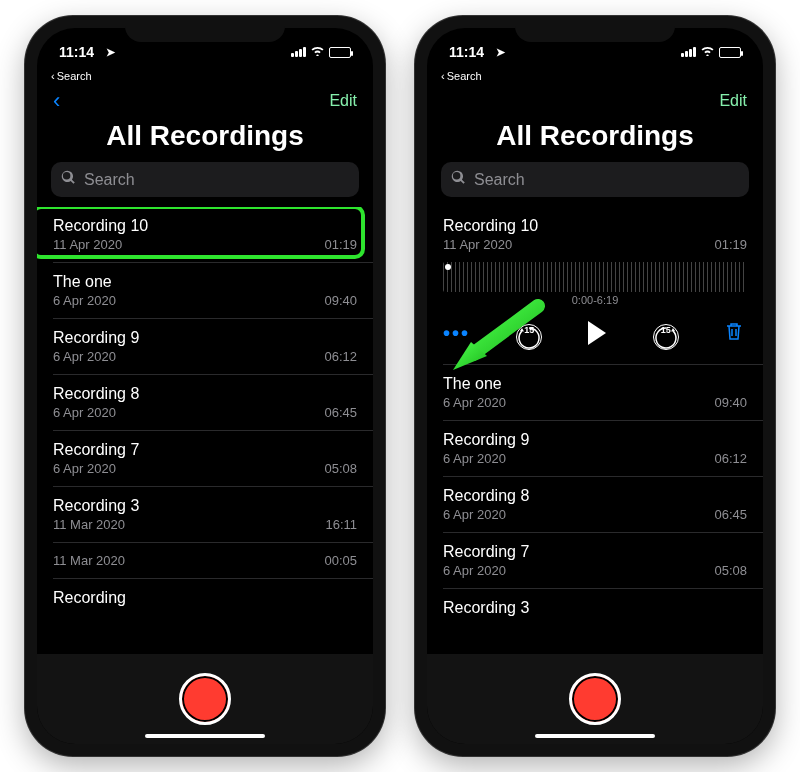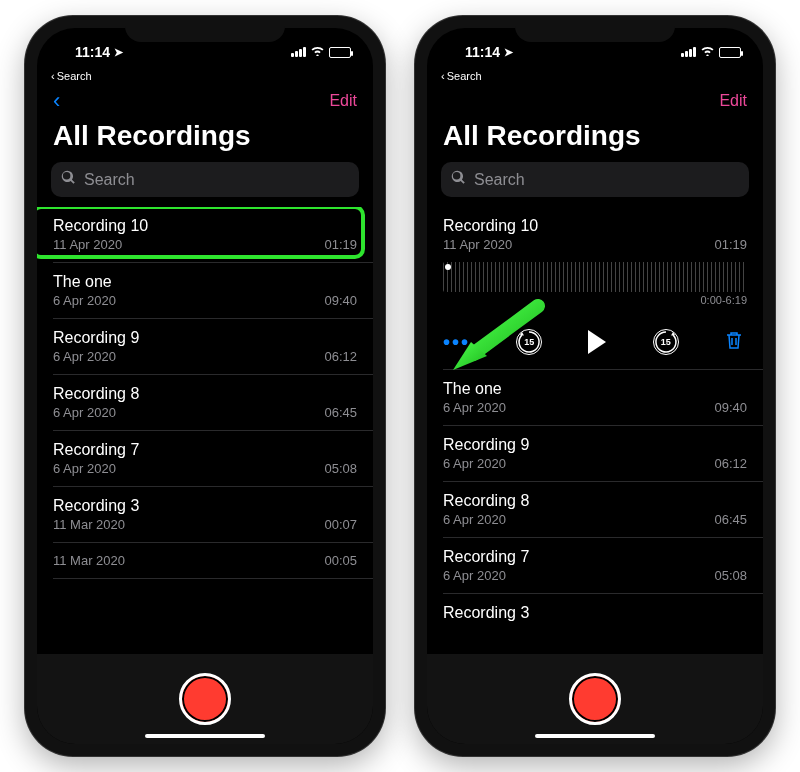--- a/index.html
+++ b/index.html
@@ -49,21 +49,21 @@
   }
   .status-bar {
     height: 40px;
     display: flex;
     justify-content: space-between;
     align-items: center;
     padding: 8px 22px 0 22px;
     font-size: 14px;
     font-weight: 600;
   }
-  .status-left { display: flex; align-items: center; gap: 4px; margin-left: 16px;}
+  .status-left { display: flex; align-items: center; gap: 12px;}
   .status-right { display:flex; align-items:center; gap:4px; font-size:12px;}
   .back-search {
     padding: 2px 18px 0 14px;
     font-size: 11px;
     color: #fff;
     display:flex;
     align-items:center;
     gap:2px;
   }
   .nav-bar {
@@ -71,27 +71,28 @@
     justify-content: space-between;
     align-items: center;
     padding: 6px 16px 4px 10px;
   }
   .back-chevron {
     color: #0a84ff;
     font-size: 22px;
     padding: 0 6px;
   }
   .edit {
-    color: #ec4899;
+    color: #86efac;
     font-size: 16px;
   }
   .title {
     font-size: 28px;
     font-weight: 800;
     padding: 2px 16px 10px 16px;
+    text-align: center;
   }
   .search-box {
     margin: 0 14px 10px 14px;
     background: #1c1c1e;
     border-radius: 10px;
     padding: 8px 10px;
     display: flex;
     align-items: center;
     gap: 8px;
     color: #8e8e93;
@@ -164,35 +165,35 @@
     border-radius:2px;
   }
   .scrubber::before {
     content:'';
     position:absolute;
     left:2px; top:2px;
     width:6px; height:6px;
     background:#fff;
     border-radius:50%;
   }
-  .scrub-times { display:flex; justify-content:flex-end; font-size:11px; color:#8e8e93; margin-bottom:23px;}
+  .scrub-times { display:flex; justify-content:center; font-size:11px; color:#8e8e93; margin-bottom:10px;}
   .controls {
     display:flex;
     justify-content:space-between;
     align-items:center;
     padding-right:4px;
   }
   .more-dots { color:#0a84ff; font-size:20px; letter-spacing:2px; font-weight:800;}
   .play-btn {
     width: 0; height: 0;
     border-left: 18px solid #fff;
     border-top: 12px solid transparent;
     border-bottom: 12px solid transparent;
   }
-  .skip { font-size:10px; color:#fff; border:1.5px solid #fff; border-radius:50%; width:26px; height:26px; display:flex; align-items:center; justify-content:center; font-weight:700; position:relative;}
+  .skip { font-size:10px; color:#fff; border:1.5px solid #fff; border-radius:50%; width:26px; height:26px; display:flex; justify-content:center; font-weight:700; position:relative;margin-top:8px;}
   .trash { color:#0a84ff; font-size:20px;}
   .arrow-annotation {
     position:absolute;
     z-index:30;
     pointer-events:none;
   }
   .signal-bars { display:inline-flex; align-items:flex-end; gap:1px;}
   .signal-bars span { width:3px; background:#fff; display:inline-block; border-radius:1px;}
   .battery { width:22px; height:11px; border:1px solid #fff; border-radius:2px; position:relative;}
   .battery::after { content:''; position:absolute; right:-3px; top:3px; width:2px; height:5px; background:#fff; border-radius:1px;}
@@ -279,28 +280,31 @@
         <div class="name">Recording 7</div>
         <div class="meta">
             <span>6 Apr 2020</span>
             <span>05:08</span>
           </div>
       </div>
       <div class="row">
         <div class="name">Recording 3</div>
         <div class="meta">
             <span>11 Mar 2020</span>
-            <span>00:07</span>
+            <span>16:11</span>
           </div>
       </div>
       <div class="row">
         <div class="meta">
             <span>11 Mar 2020</span>
             <span>00:05</span>
           </div>
+      </div>
+      <div class="row" style="border-bottom:none;">
+        <div class="name">Recording</div>
       </div>
     </div>
 
     <div class="bottom-bar">
       <div class="record-btn"></div>
       <div class="home-indicator"></div>
     </div>
   </div>
 </div>
 

